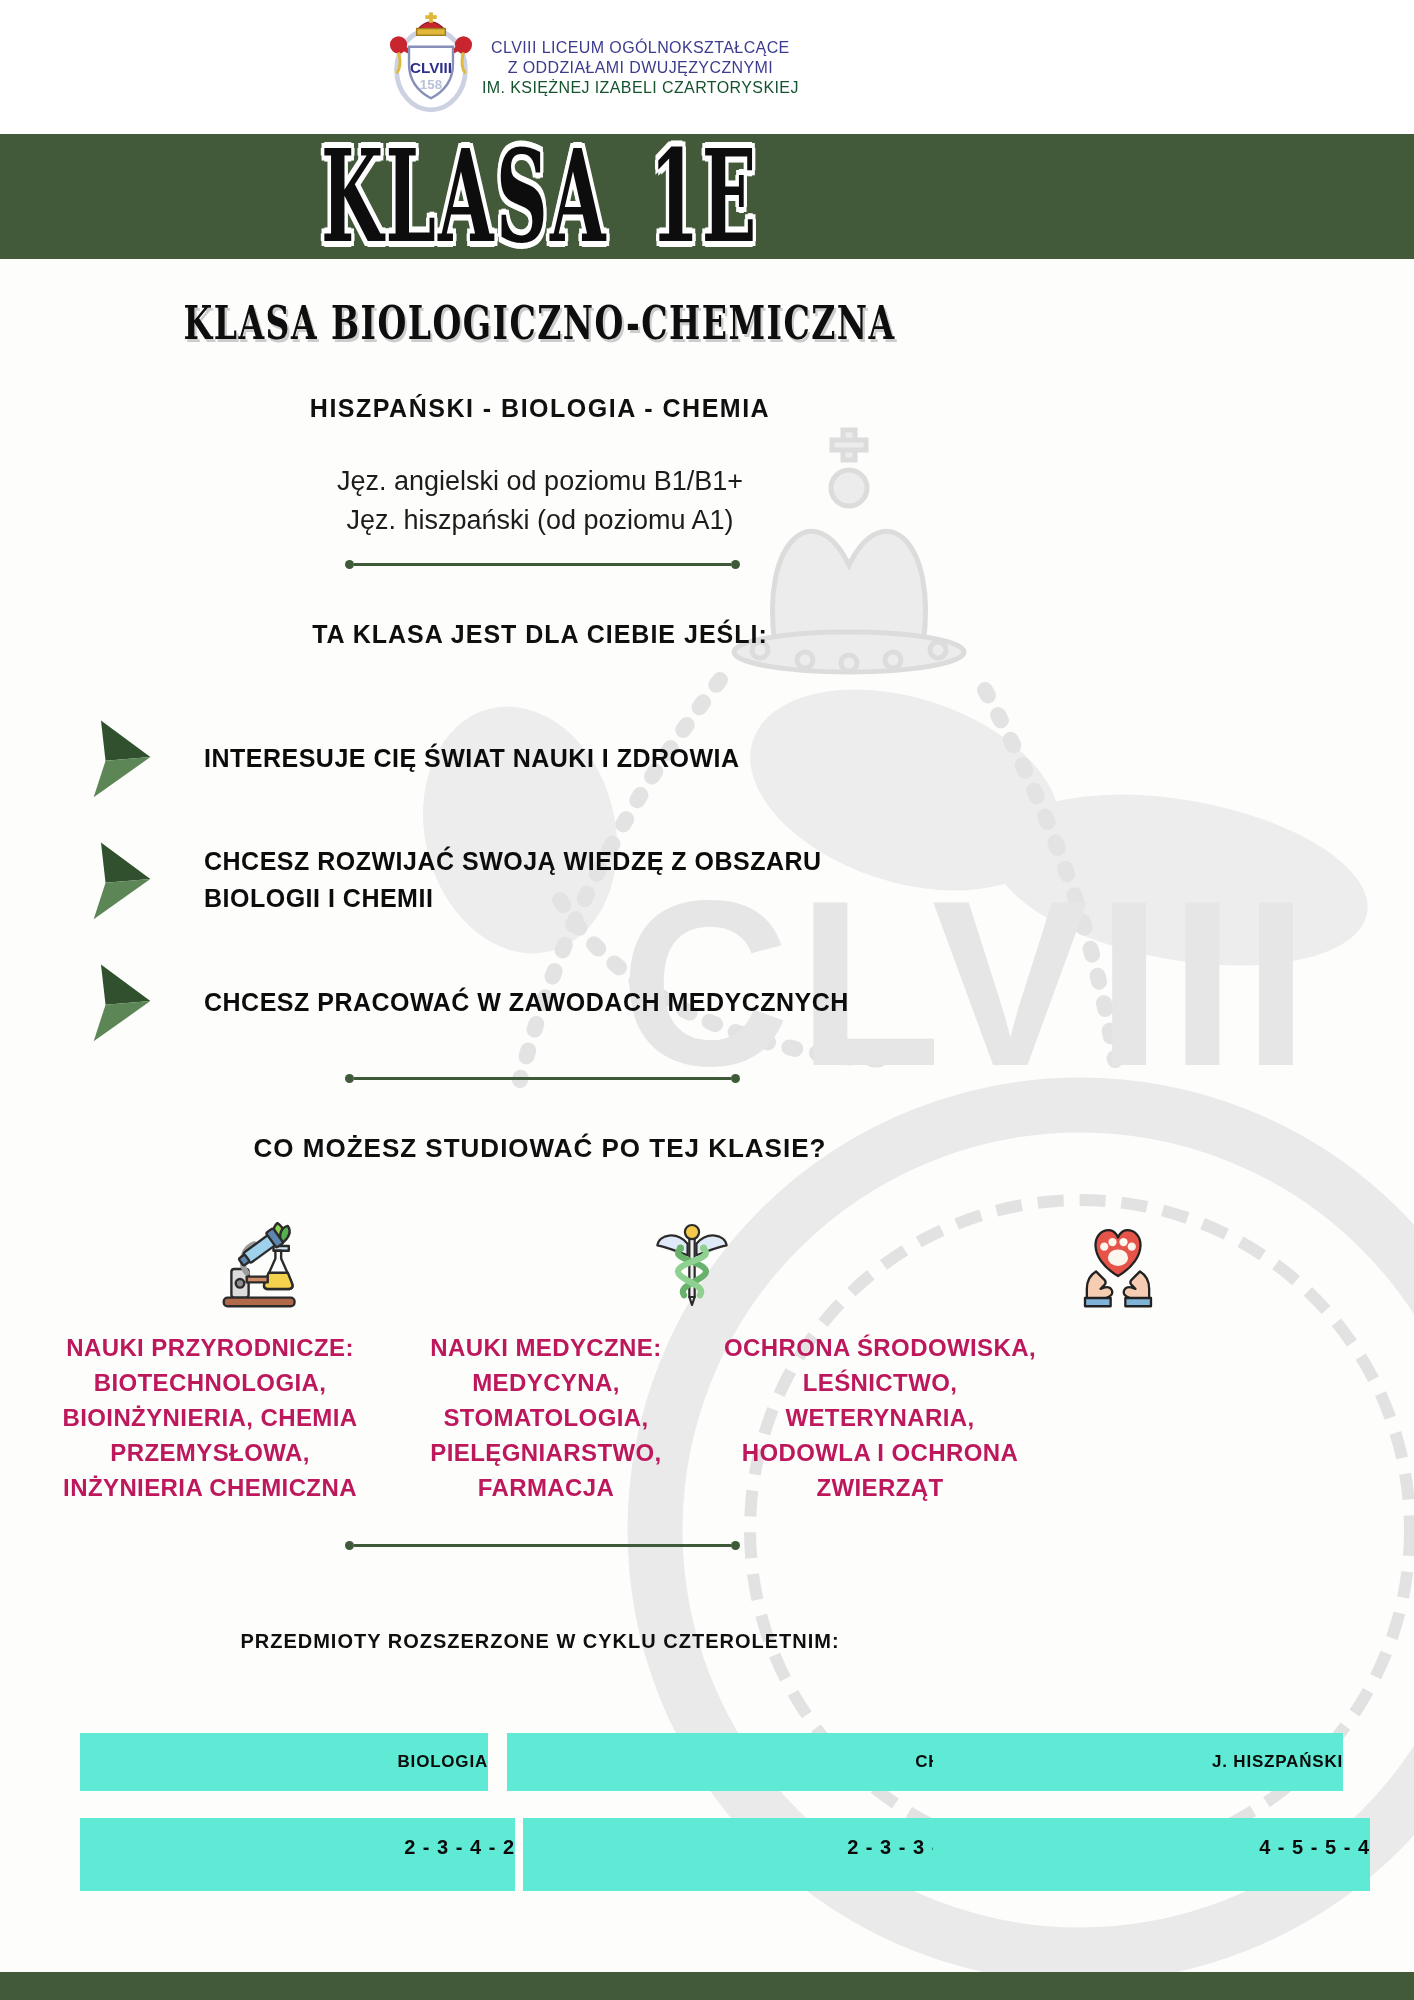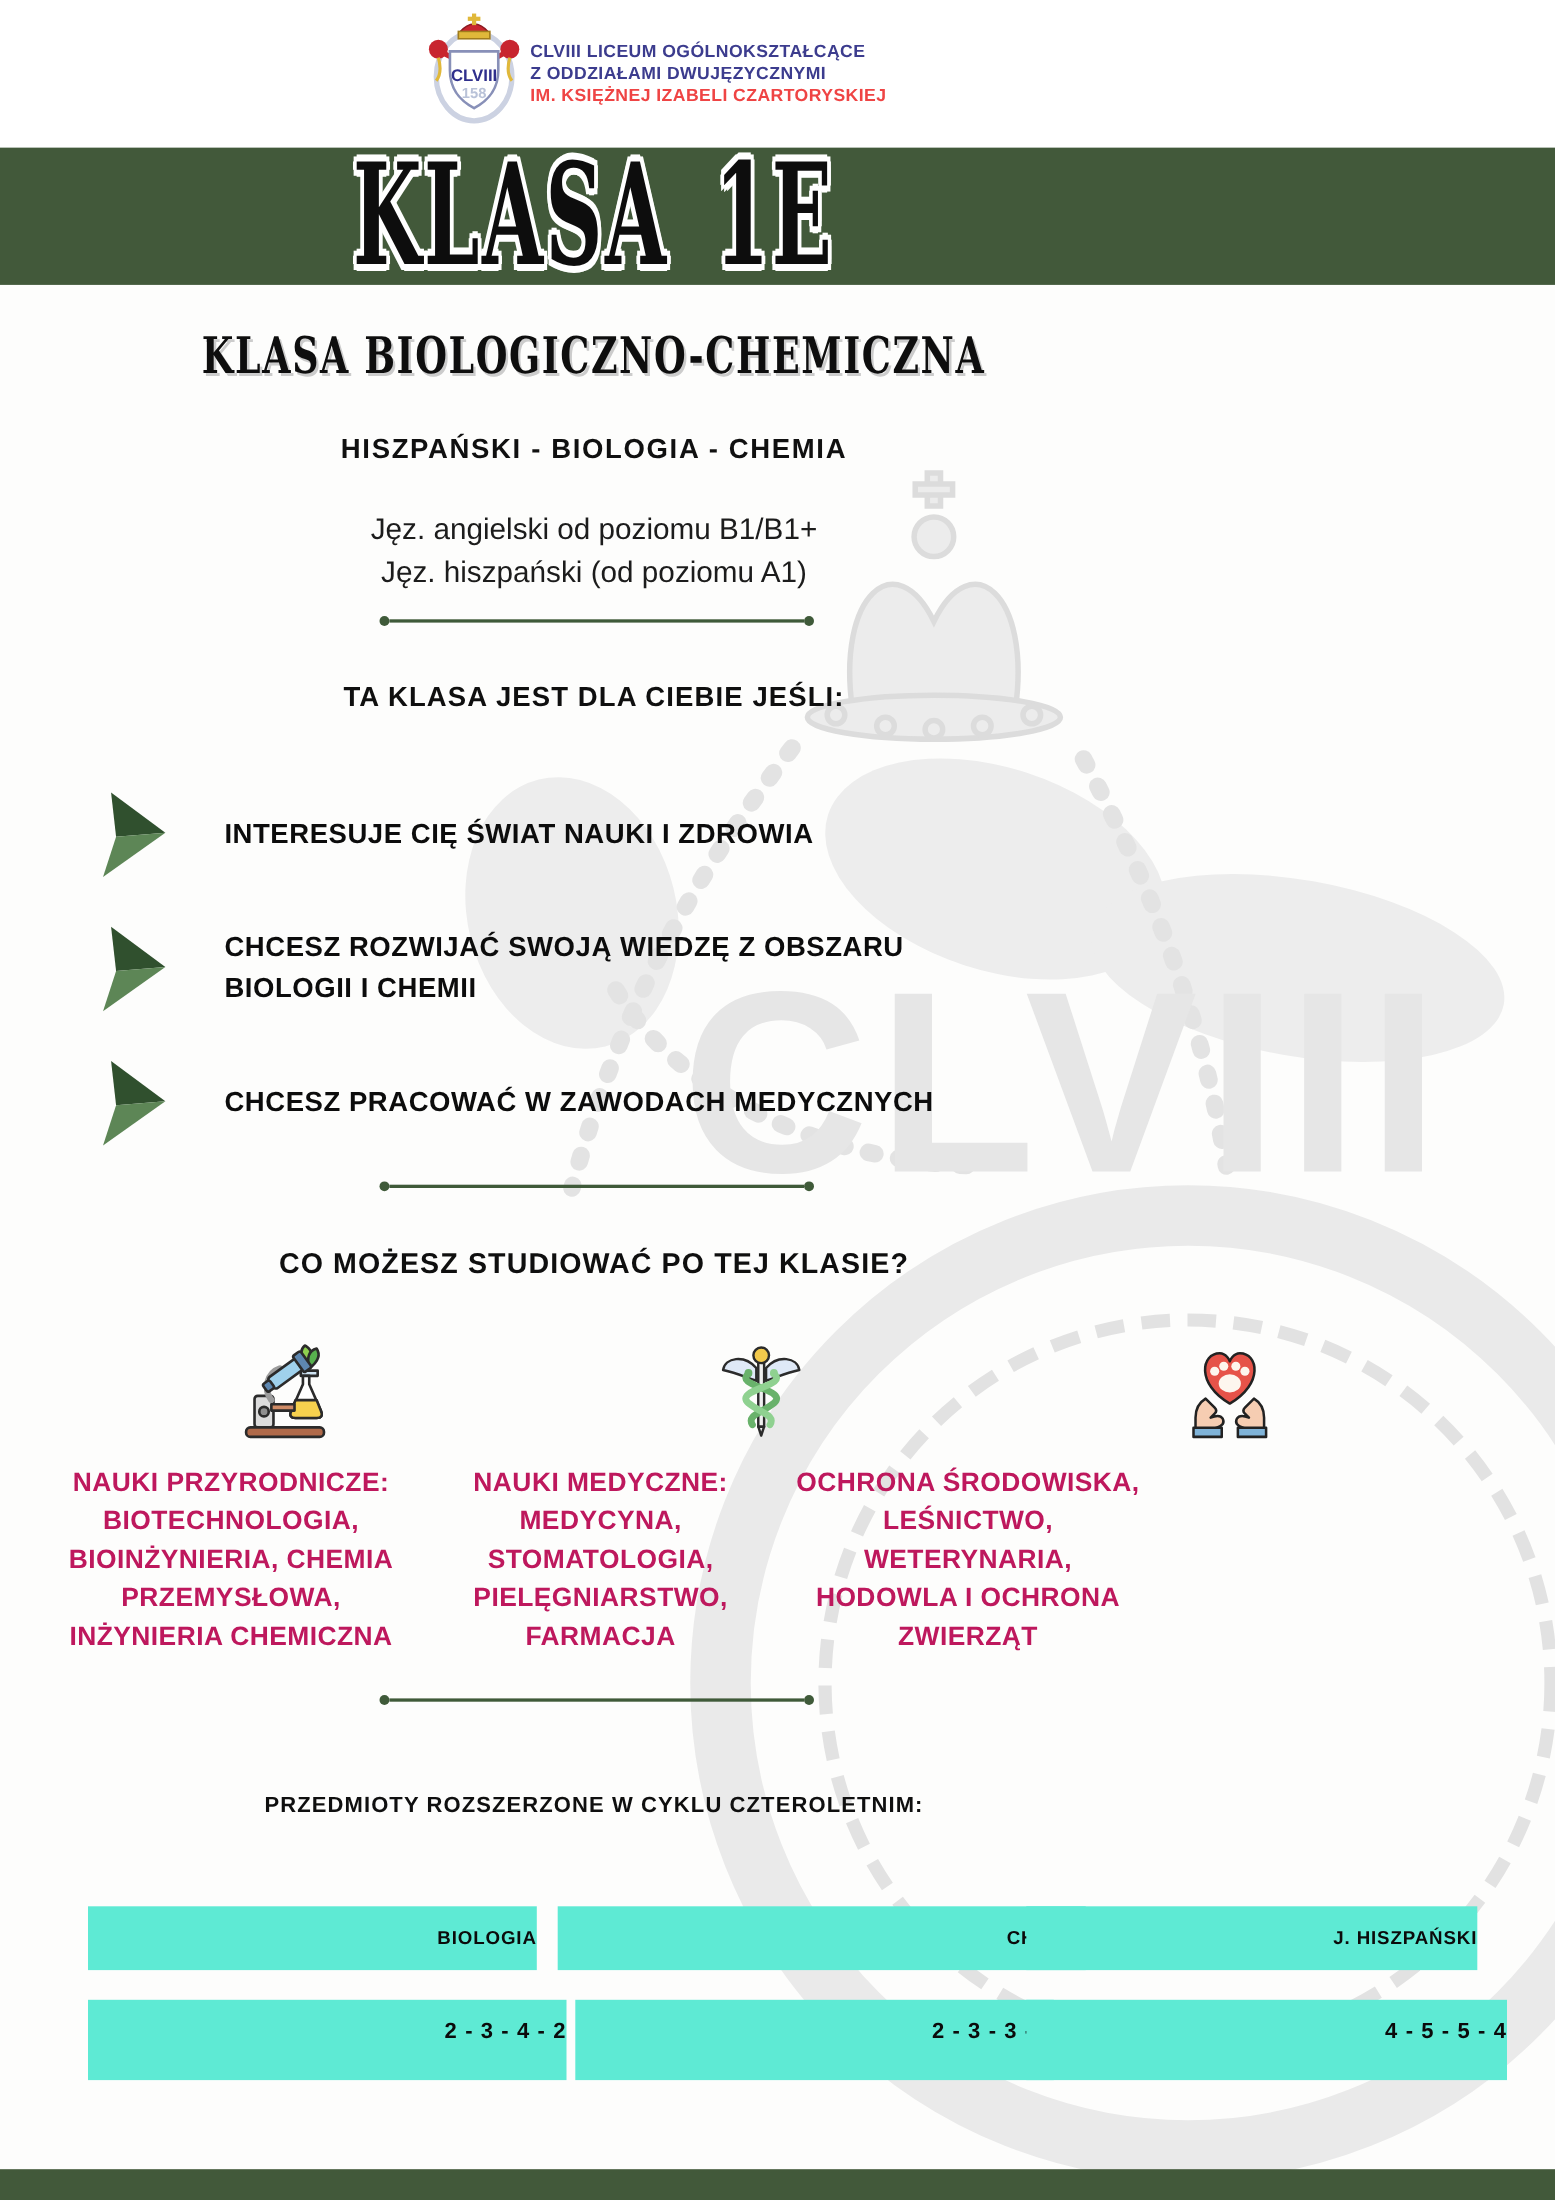--- a/index.html
+++ b/index.html
@@ -8,23 +8,23 @@
     overflow:hidden;font-family:"Liberation Sans",sans-serif;color:#141414;
   }
   .abs{position:absolute;}
 
   
   .watermark{position:absolute;inset:0;z-index:0;pointer-events:none;}
 
   
   .school-header{position:absolute;top:0;left:0;width:100%;height:134px;background:#ffffff;z-index:2;}
   .crest{position:absolute;left:388px;top:6px;}
-  .school-name{position:absolute;left:482px;top:38px;line-height:20px;font-weight:bold;font-size:16px;letter-spacing:.4px;}
+  .school-name{position:absolute;left:482px;top:38px;line-height:20px;font-weight:normal;font-size:16px;letter-spacing:.4px;text-align:center;}
   .school-name .l1,.school-name .l2{color:#3c3c8e;}
-  .school-name .l3{color:#ef4444;}
+  .school-name .l3{color:#14532d;}
 
   
   .banner{position:absolute;top:134px;left:0;width:100%;height:125px;background:#42593a;z-index:1;}
   .banner-inner{position:absolute;left:0;top:0;width:1080px;height:125px;text-align:center;}
   .banner-title{
     display:inline-block;font-family:"DejaVu Serif",serif;font-weight:bold;
     font-size:128px;line-height:125px;color:#0d0d0d;letter-spacing:4px;word-spacing:26px;
     transform:scaleX(.56);transform-origin:center;white-space:nowrap;
     text-shadow:-5px -5px 0 #fff,5px -5px 0 #fff,-5px 5px 0 #fff,5px 5px 0 #fff,
                 -6px 0 0 #fff,6px 0 0 #fff,0 -6px 0 #fff,0 6px 0 #fff;

